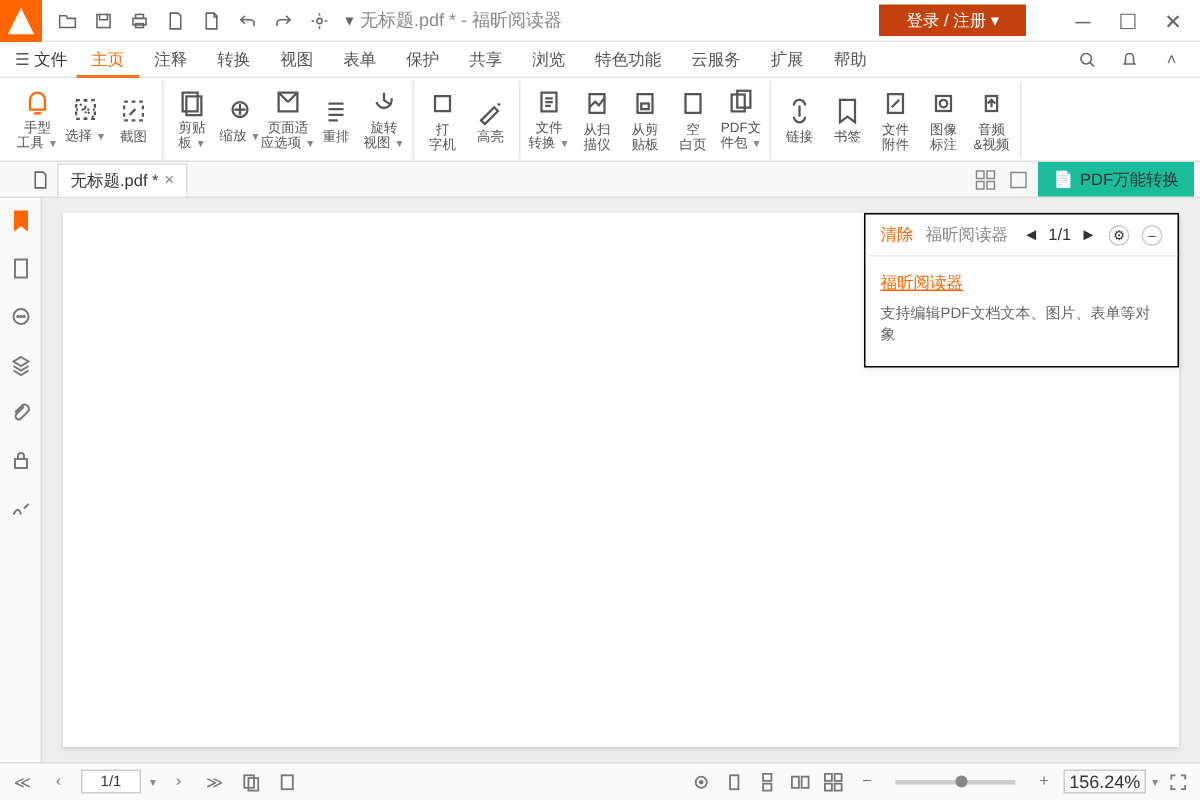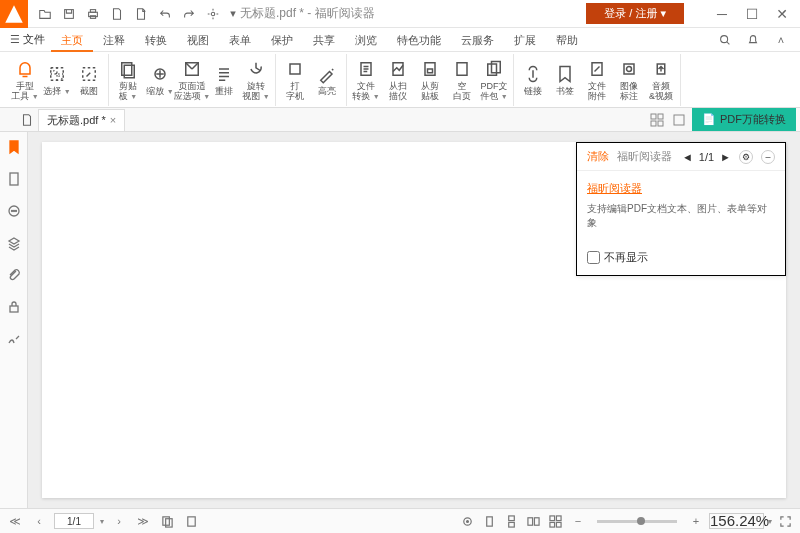--- a/index.html
+++ b/index.html
@@ -40,30 +40,30 @@
 .canvas-area{flex:1;background:#eee;padding:10px 14px;position:relative;overflow:hidden}
 .page{background:#fff;width:100%;height:100%;box-shadow:0 1px 3px rgba(0,0,0,0.15)}
 .tip-panel{position:absolute;right:14px;top:10px;width:210px;background:#fff;border:1px solid #000000;box-shadow:0 1px 4px rgba(0,0,0,0.1);font-size:11px}
 .tip-head{display:flex;align-items:center;padding:6px 10px;border-bottom:1px solid #eee;gap:8px}
 .tip-head .clear{color:#ff6600;cursor:pointer}
 .tip-head .noshow{color:#888;cursor:pointer}
 .tip-head .pager{margin-left:auto;color:#888;display:flex;align-items:center;gap:6px}
 .tip-head .nav-ico{width:14px;height:14px;border:1px solid #ccc;border-radius:50%;display:flex;align-items:center;justify-content:center;font-size:9px;cursor:pointer}
 .tip-body{padding:10px}
 .tip-link{color:#ff6600;text-decoration:underline;cursor:pointer;display:block;margin-bottom:6px}
-.tip-desc{color:#666;font-size:10px;margin-bottom:20px}
+.tip-desc{color:#666;font-size:10px;margin-bottom:4px}
 .tip-check{display:flex;align-items:center;gap:4px;font-size:10px;color:#888}
 .statusbar{height:25px;background:#fafafa;border-top:1px solid #ddd;display:flex;align-items:center;padding:0 6px;gap:6px}
 .st-btn{width:18px;height:18px;display:flex;align-items:center;justify-content:center;cursor:pointer;color:#777}
 .st-btn svg{width:13px;height:13px;stroke:#777;fill:none;stroke-width:1.3}
 .page-input{width:40px;height:16px;border:1px solid #ccc;font-size:10px;text-align:center}
 .st-right{margin-left:auto;display:flex;align-items:center;gap:4px}
 .slider{width:80px;height:3px;background:#ccc;position:relative;margin:0 6px}
 .slider-thumb{position:absolute;width:8px;height:8px;background:#888;border-radius:50%;top:-3px;left:50%}
-.zoom-box{width:55px;height:16px;border:1px solid #ccc;font-size:15px;text-align:center;line-height:14px}
+.zoom-box{width:55px;height:16px;border:1px solid #ccc;font-size:12px;text-align:center;line-height:14px}
 </style>
 </head>
 <body>
 
 <div class="titlebar">
   <div class="logo">
       <svg viewBox="0 0 16 16">
         <path d="M3 13 L8 3 L13 13 Z" fill="#fff"></path>
       </svg>
     </div>
@@ -379,24 +379,20 @@
           <span>◄</span>
           <span>1/1</span>
           <span>►</span>
         </span>
         <span class="nav-ico">⚙</span>
         <span class="nav-ico">–</span>
       </div>
       <div class="tip-body">
         <a class="tip-link">福昕阅读器</a>
         <div class="tip-desc">支持编辑PDF文档文本、图片、表单等对象</div>
-        <label class="tip-check">
-            <input type="checkbox" style=""> 
-            <span>不再显示</span>
-          </label>
       </div>
     </div>
   </div>
 </div>
 
 <div class="statusbar">
   <div class="st-btn">≪</div>
   <div class="st-btn">‹</div>
   <input class="page-input" value="1/1" style="">
   <span style="font-size:8px;color:#888">▾</span>

